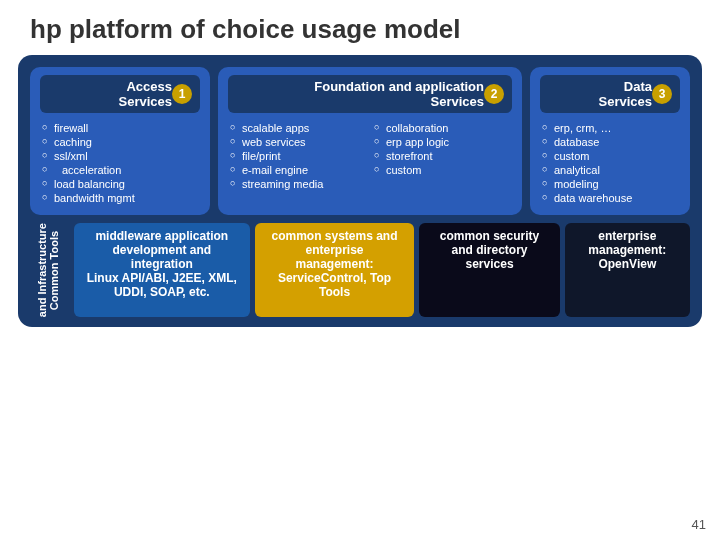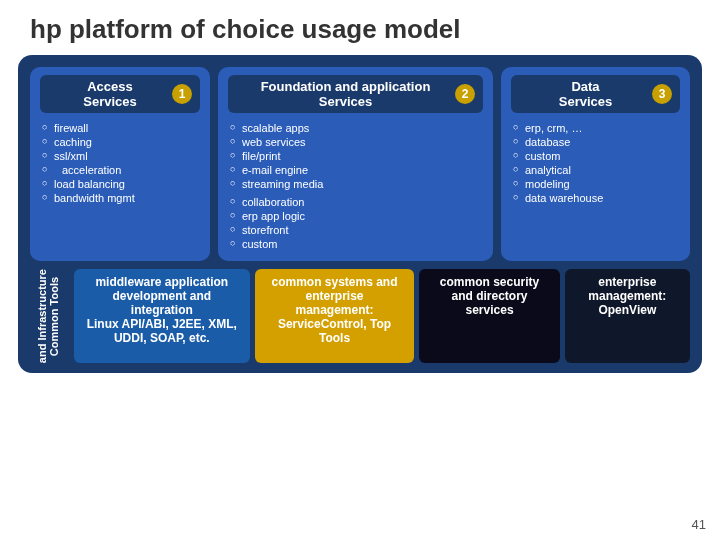--- a/index.html
+++ b/index.html
@@ -46,40 +46,40 @@
       flex-shrink: 0;
     }
 
     .service-box.foundation {
       background: #2a5cb8;
       flex: 1;
     }
 
     .service-box.data {
       background: #2a5cb8;
-      width: 189px;
+      width: 160px;
       flex-shrink: 0;
     }
 
     .service-box-header {
       background: #1a3a6b;
       border-radius: 6px;
       text-align: center;
       padding: 4px 8px;
       margin-bottom: 8px;
       display: flex;
       align-items: center;
       justify-content: space-between;
     }
 
     .service-box-header-title {
       color: #ffffff;
       font-size: 13px;
       font-weight: bold;
-      text-align: center;
+      text-align: right;
       flex: 1;
     }
 
     .service-badge {
       background: #c8a000;
       color: #ffffff;
       border-radius: 50%;
       width: 20px;
       height: 20px;
       display: flex;
@@ -107,21 +107,20 @@
       content: '○';
       position: absolute;
       left: 2px;
       font-size: 9px;
     }
 
     
     .foundation-content {
       display: flex;
       gap: 4px;
-      flex-direction: column;
     }
 
     .foundation-col {
       flex: 1;
     }
 
     
     .bottom-section {
       display: flex;
       gap: 8px;

